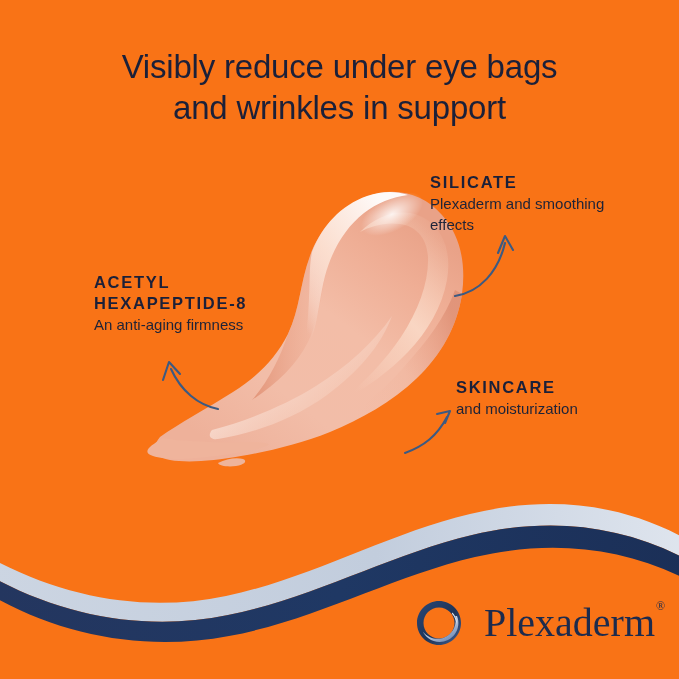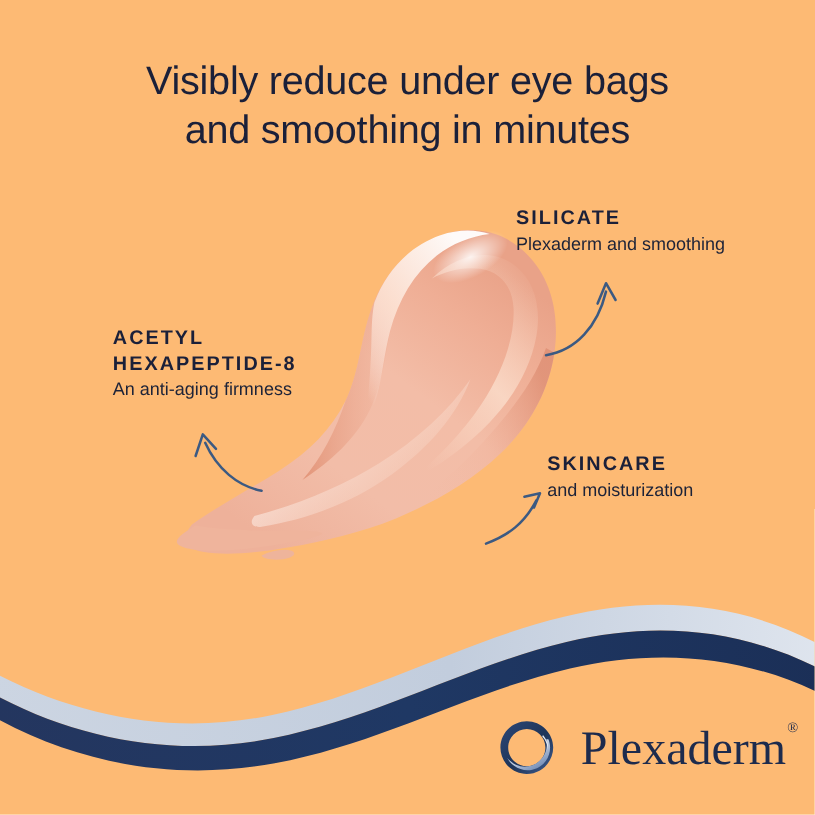--- a/index.html
+++ b/index.html
@@ -7,21 +7,21 @@
     padding: 0;
     background: #ffffff;
   }
   body {
     font-family: "Liberation Sans", sans-serif;
   }
   #page {
     position: relative;
     width: 679px;
     height: 679px;
-    background: #fdba74;
+    background: #f97316;
     overflow: hidden;
   }
 
   
   .headline {
     position: absolute;
     left: 0;
     top: 46px;
     width: 679px;
     text-align: center;
@@ -121,21 +121,21 @@
     white-space: nowrap;
   }
 </style>
 </head>
 <body>
 
 <div id="page">
 
   <div class="headline">
     <span class="hl-line">Visibly reduce under eye bags</span>
-    <span class="hl-line">and smoothing in minutes</span>
+    <span class="hl-line">and wrinkles in support</span>
   </div>
 
   <svg class="layer" viewBox="0 0 679 679">
     <defs>
       <linearGradient id="serumMain" x1="0.12" y1="0.88" x2="0.82" y2="0.08">
         <stop offset="0" stop-color="#eeb19a"></stop>
         <stop offset="0.28" stop-color="#f2bda8"></stop>
         <stop offset="0.58" stop-color="#f3bda7"></stop>
         <stop offset="0.82" stop-color="#efae95"></stop>
         <stop offset="1" stop-color="#e9a288"></stop>
@@ -237,20 +237,21 @@
       <path d="M163,380 L169,362 L180,374"></path>
 
       <path d="M405,453 C424,446 437,436 447,417"></path>
       <path d="M437,414 L450,411 L445,423"></path>
     </g>
   </svg>
 
   <div class="callout" id="callout-silicate">
     <div class="ing-name">SILICATE</div>
     <div class="ing-desc">Plexaderm and smoothing</div>
+    <div class="ing-desc">effects</div>
   </div>
 
   <div class="callout" id="callout-acetyl">
     <div class="ing-name">ACETYL</div>
     <div class="ing-name">HEXAPEPTIDE-8</div>
     <div class="ing-desc">An anti-aging firmness</div>
   </div>
 
   <div class="callout" id="callout-collagen">
     <div class="ing-name">SKINCARE</div>

